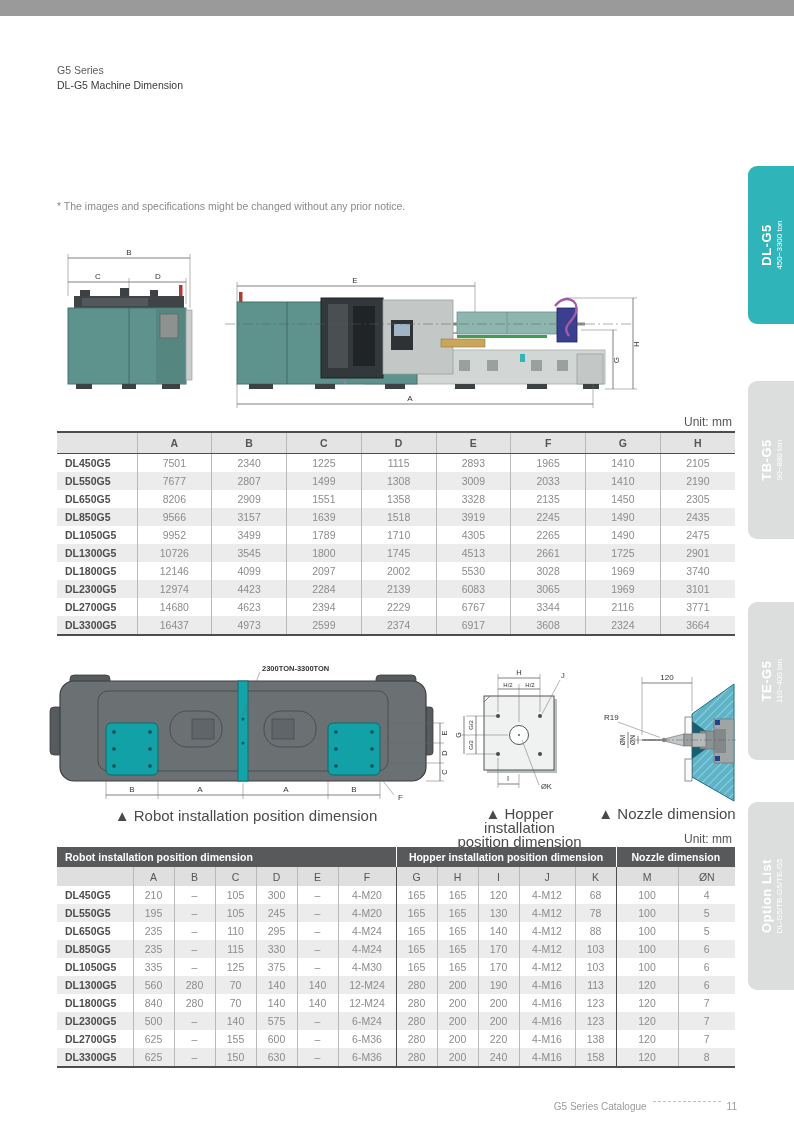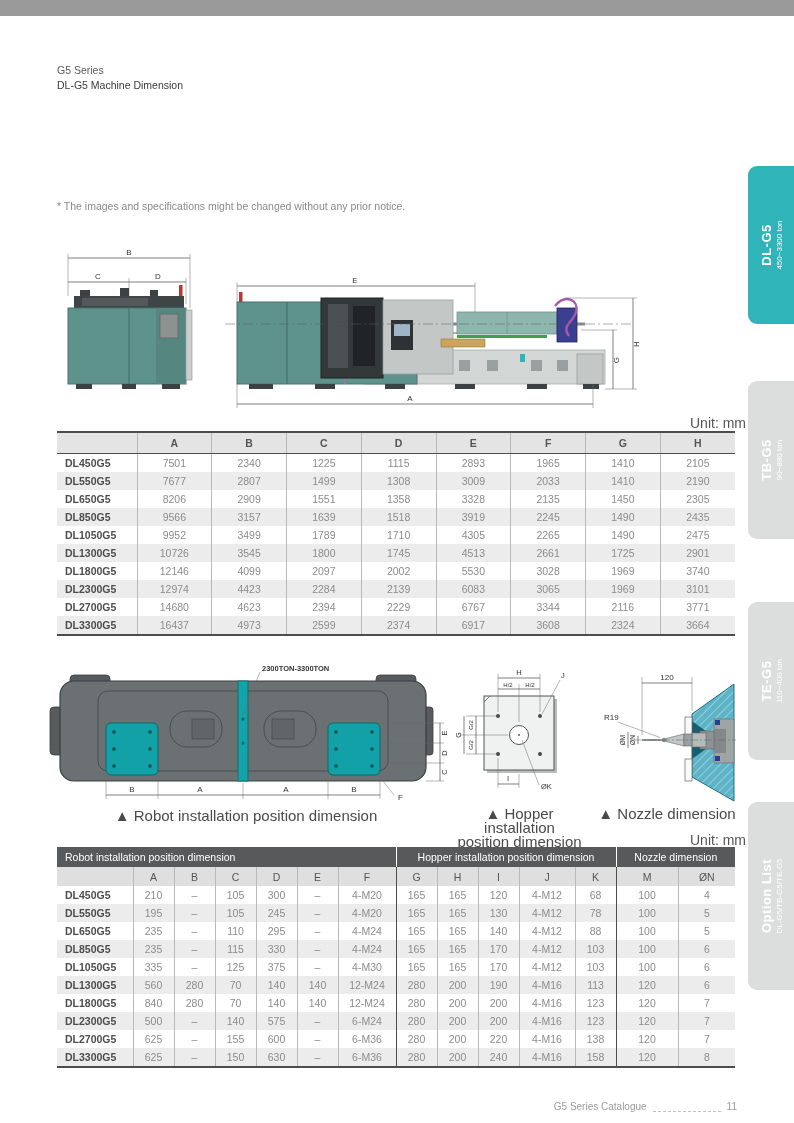--- a/index.html
+++ b/index.html
@@ -13,42 +13,42 @@
              letter-spacing:-1.5px;color:#2db3b7;}
   .note{position:absolute;left:57px;top:184px;font-size:10.5px;color:#8a8a8a;}
   
   .tab{position:absolute;right:0;width:46px;border-radius:9px 0 0 9px;background:#dcdddd;}
   .tab.active{background:#2eb4b9;}
   .tab-rot{position:absolute;top:50%;left:50%;transform:translate(-50%,-50%) rotate(-90deg);
            display:flex;flex-direction:column;align-items:center;gap:1px;white-space:nowrap;color:#fff;}
   .tab-main{font-size:13px;font-weight:bold;letter-spacing:.5px;}
   .tab-sub{font-size:8px;}
   
-  .unit{position:absolute;right:48px;font-size:14px;color:#555;}
+  .unit{position:absolute;right:62px;font-size:12px;color:#555;}
   
   table{border-collapse:collapse;table-layout:fixed;width:678px;font-size:10.5px;}
   th,td{border-left:1px solid #b9b9b9;font-weight:normal;text-align:center;padding:0;height:18px;overflow:hidden;}
   tr > :first-child{border-left:none;text-align:left;padding-left:8px;font-weight:bold;}
   .t1{position:absolute;left:57px;top:415px;border-top:2px solid #4d4d4d;border-bottom:2px solid #4d4d4d;}
   .t1 thead th{background:#e4e4e4;color:#555;font-weight:bold;height:20px;border-bottom:1.5px solid #4d4d4d;}
   .t2{position:absolute;left:57px;top:831px;border-bottom:2px solid #4d4d4d;}
-  .t2 .group{background:#58595b;color:#fff;font-weight:normal;height:20px;border-left:1px solid #fff;}
+  .t2 .group{background:#58595b;color:#fff;font-weight:bold;height:20px;border-left:1px solid #fff;}
   .t2 .group:first-child{border-left:none;}
   .t2 .sub{background:#dfdfdf;color:#555;height:19px;}
   tbody th{color:#4d4d4d;}
   tbody td{color:#8c8c8c;}
   tbody tr:nth-child(even){background:#ececec;}
   .gsep{border-left:1.5px solid #4d4d4d !important;}
   
   svg text{font-family:"Liberation Sans",sans-serif;fill:#333;}
   .dim{stroke:#4a4a4a;stroke-width:.7;fill:none;}
   .thin{stroke:#6a6a6a;stroke-width:.5;fill:none;}
   .caption{position:absolute;text-align:center;font-size:15px;color:#4a4a4a;line-height:14px;}
   
-  .footer{position:absolute;top:1085px;right:57px;display:flex;align-items:flex-end;gap:6px;
+  .footer{position:absolute;top:1085px;right:57px;display:flex;align-items:flex-start;gap:6px;
           font-size:10px;color:#9b9b9b;}
   .leader{display:inline-block;width:68px;border-top:1px dashed #c0c0c0;height:0;}
 </style>
 </head>
 <body>
 
 <div class="page">
 
   <div class="eyebrow">
     <div class="l1">G5 Series</div>

